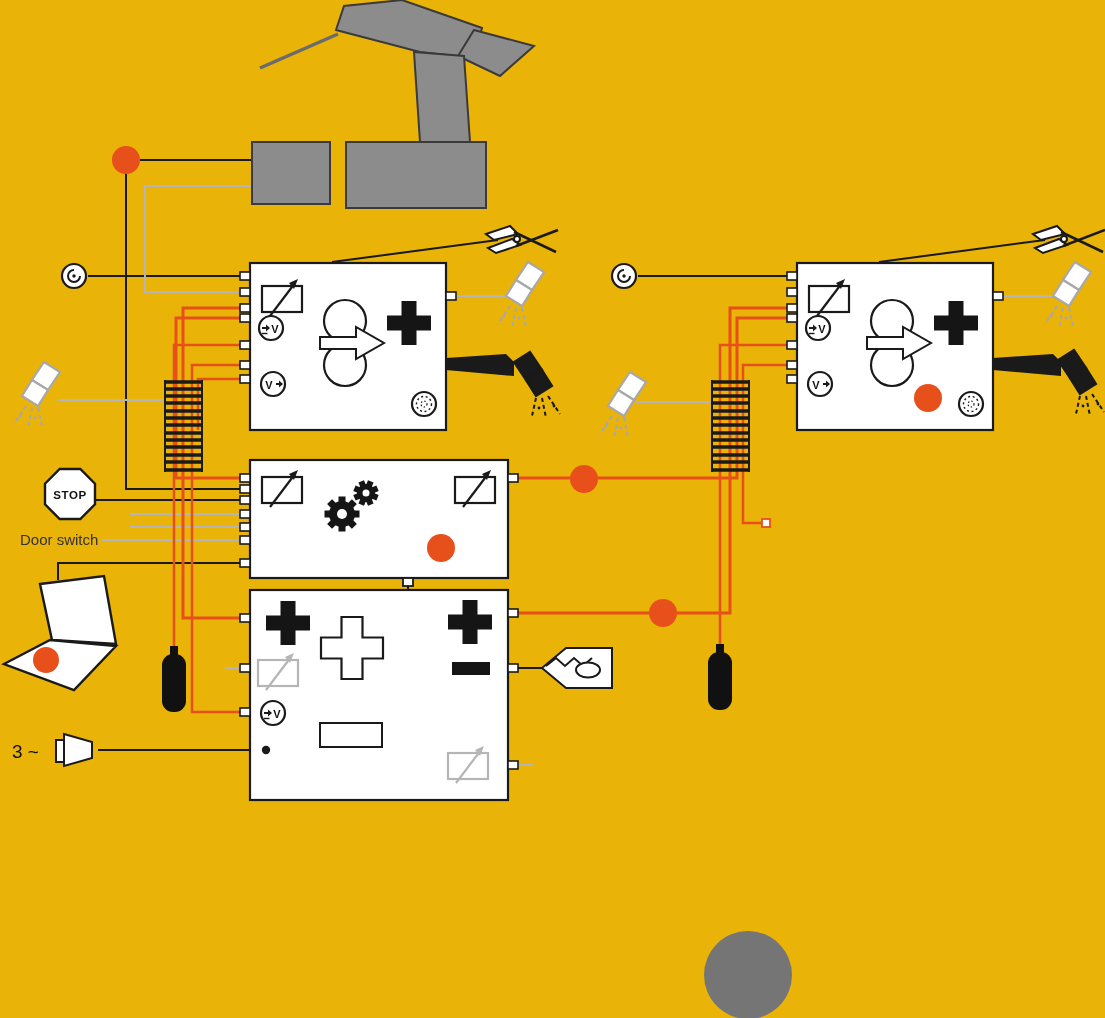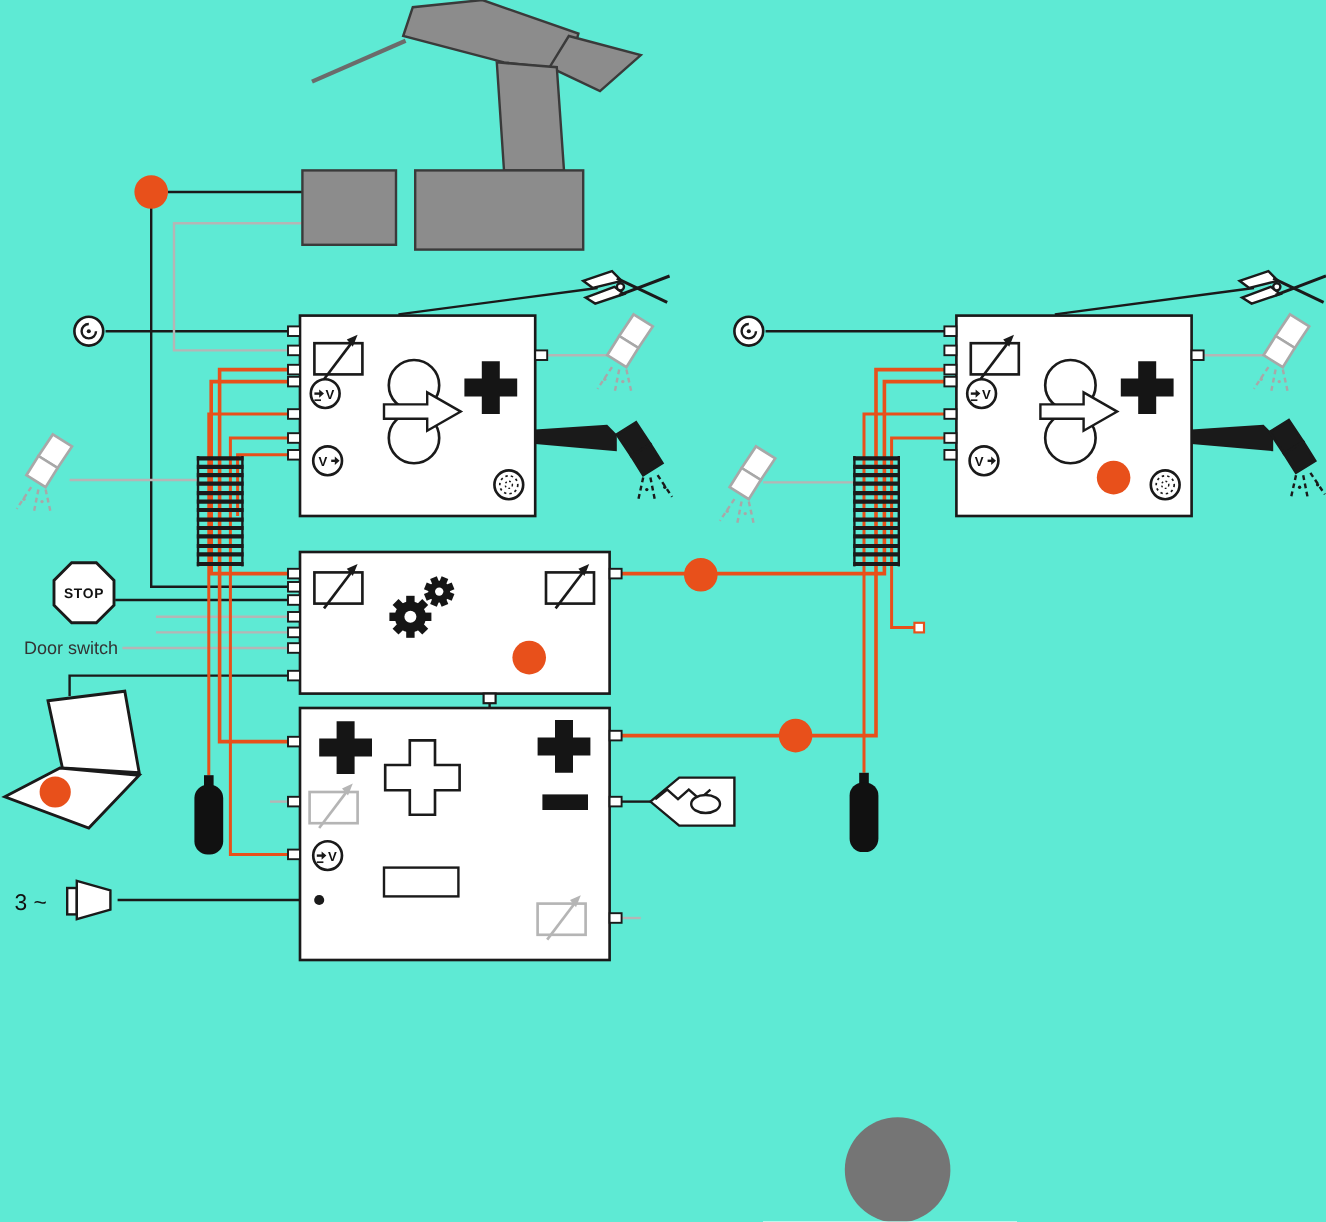--- a/index.html
+++ b/index.html
@@ -1,16 +1,16 @@
 <!DOCTYPE html>
 <html style="--accent-orange: #E8501B; --robot-gray: #8C8C8C; --line-gray: #B5B5B5; --ink-black: #1A1A1A; --footer-gray: #757575;"><head>
 <meta charset="utf-8">
 <style>
   html,body{margin:0;padding:0;background:#ffffff;font-family:"Liberation Sans",sans-serif;}
-  .stage{position:relative;width:1105px;height:1018px;overflow:hidden;background:#5eead4;}
+  .stage{position:relative;width:1105px;height:1018px;overflow:hidden;background:#eab308;}
   svg{display:block}
   text{font-family:"Liberation Sans",sans-serif;fill:#222}
   .wk{stroke:var(--ink-black,#1a1a1a);stroke-width:2;fill:none}
   .wg{stroke:var(--line-gray,#b5b5b5);stroke-width:2;fill:none}
   .wo{stroke:var(--accent-orange,#E8501B);stroke-width:2.5;fill:none}
   .wo3{stroke-width:3}
   .box{fill:#fff;stroke:var(--ink-black,#1a1a1a);stroke-width:2.2}
   .tab{fill:#fff;stroke:var(--ink-black,#1a1a1a);stroke-width:1.6}
   .tabo{fill:#fff;stroke:var(--accent-orange,#E8501B);stroke-width:1.8}
   .dot{fill:var(--accent-orange,#E8501B)}

